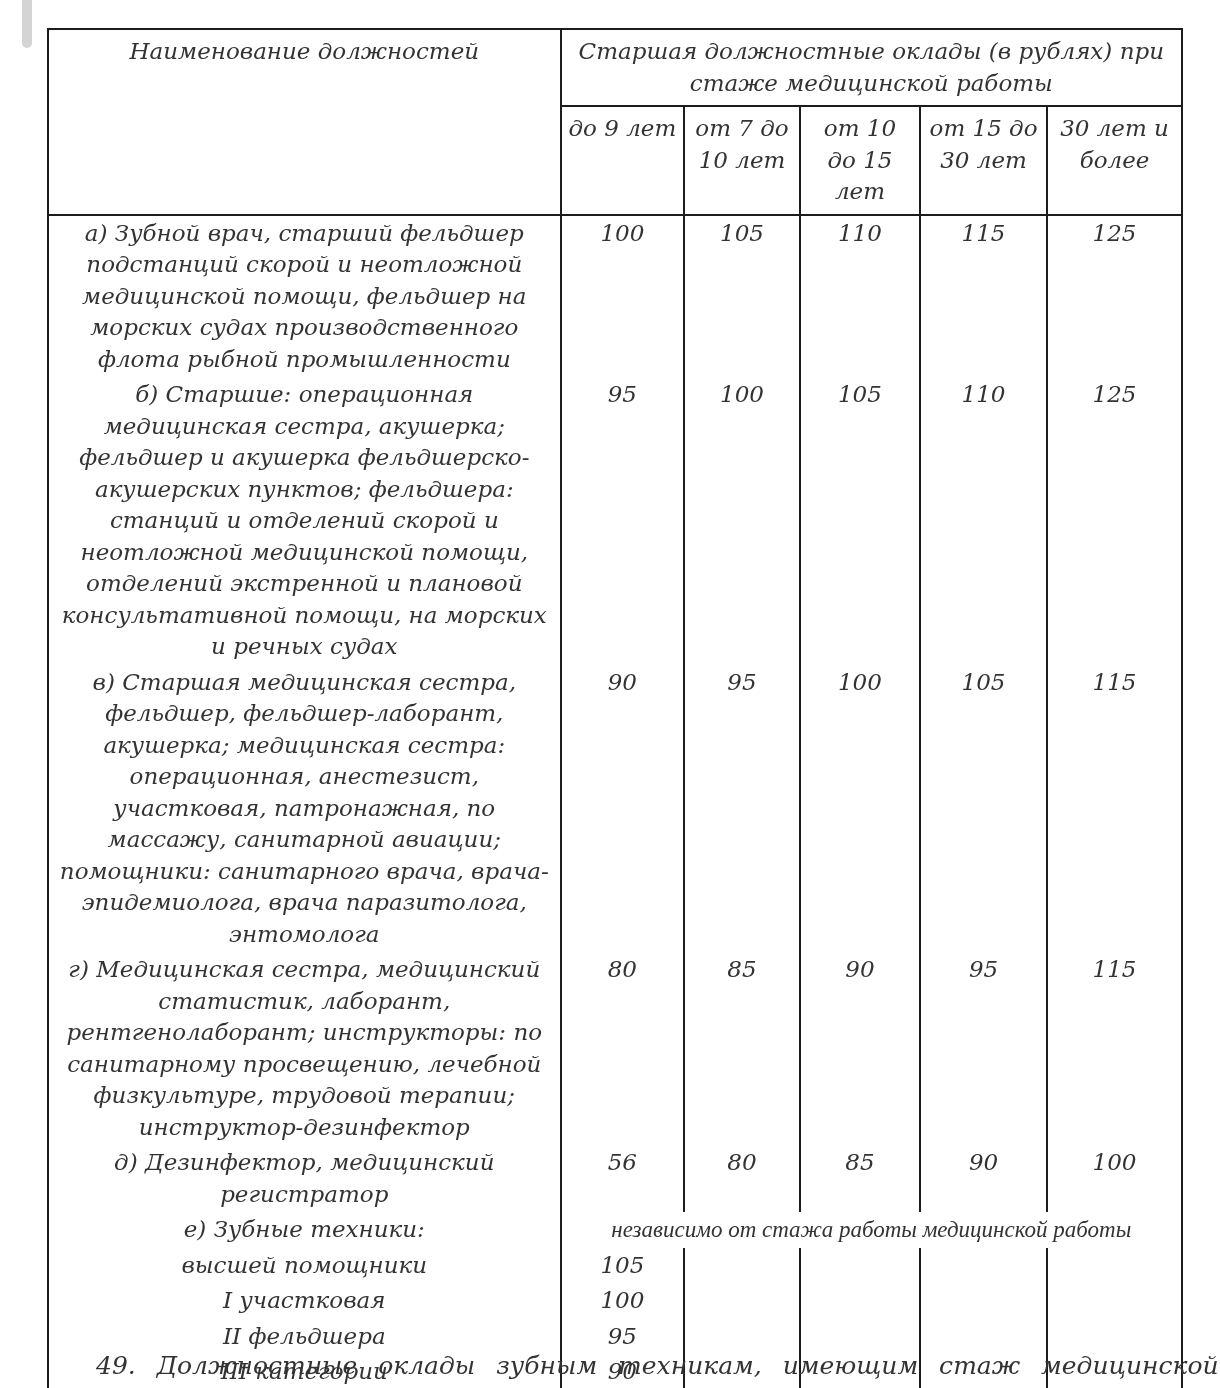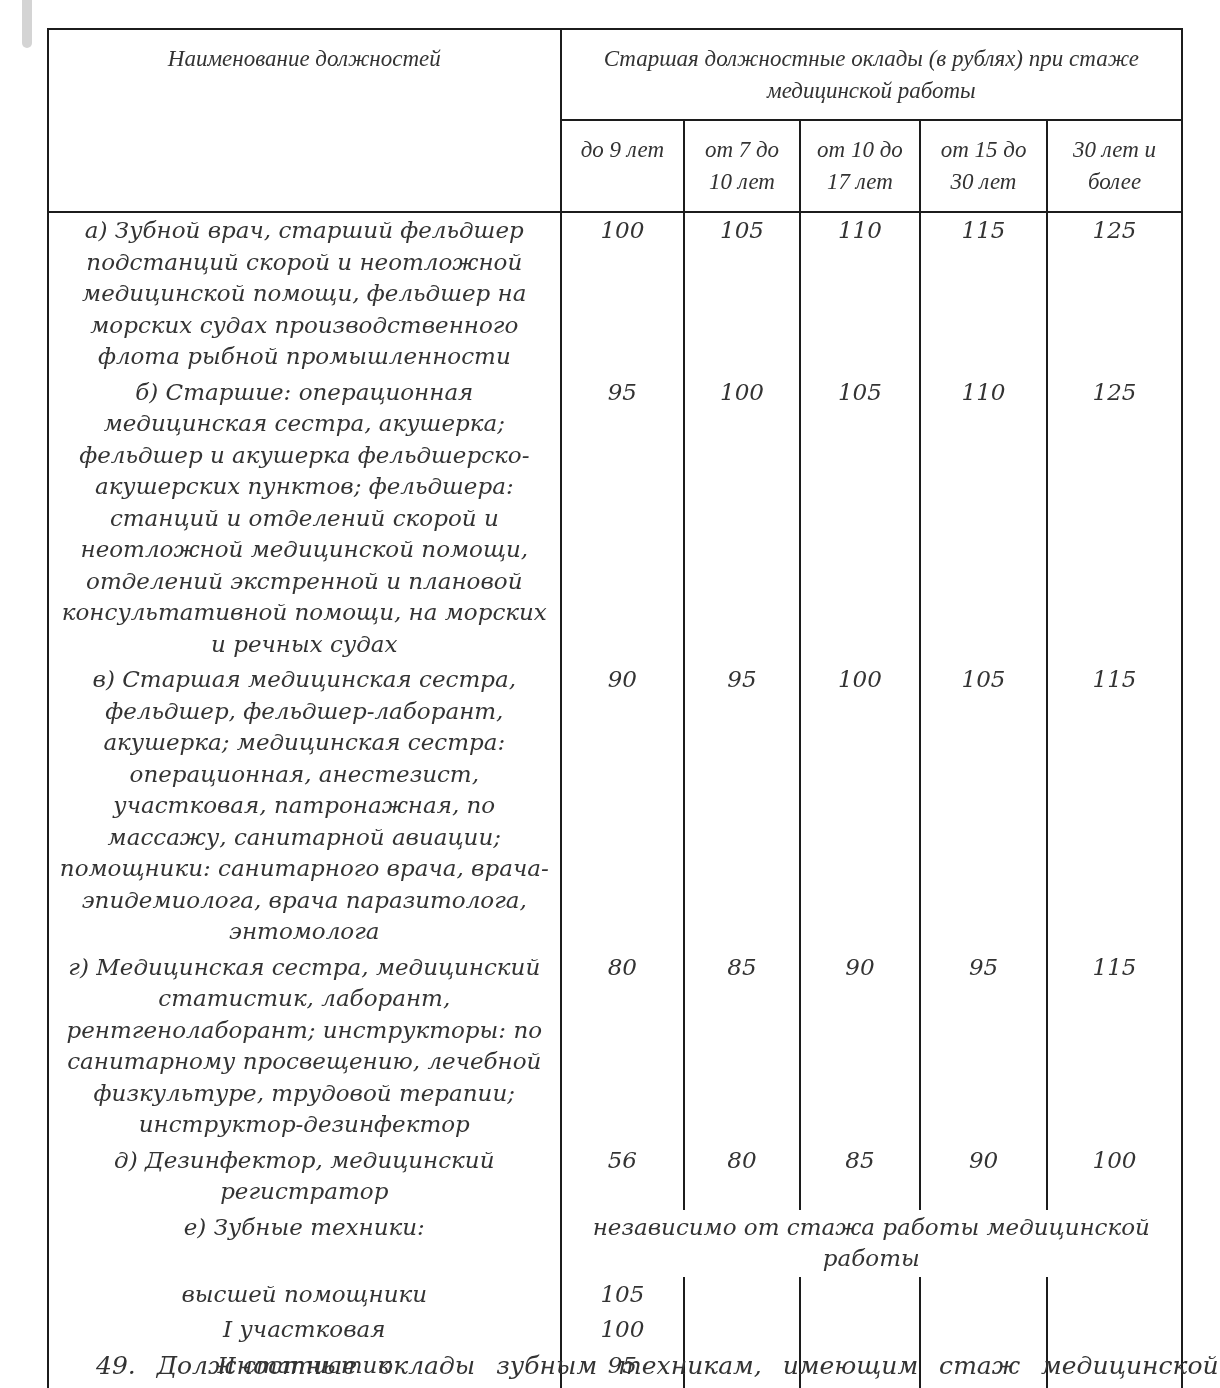--- a/index.html
+++ b/index.html
@@ -32,37 +32,37 @@
     border: 2px solid #1c1c1c;
   }
   table.doc-table tbody td {
     border-top: 0;
     border-bottom: 0;
   }
   table.doc-table th {
     font-weight: normal;
     vertical-align: top;
     text-align: center;
-    padding: 13px 6px;
-    font-family: Liberation Serif, serif;
+    padding: 6px 6px;
   }
   th.group-header { height: 66px; }
   tr.period-row th { height: 92px; }
   table.doc-table td {
     vertical-align: top;
     text-align: center;
     padding: 2px 4px;
   }
   td.name-cell {
     text-align: left;
     padding: 2px 10px 2px 16px;
   }
   td.note-cell {
     text-align: center;
     padding: 2px 30px;
+    font-family: Liberation Serif, serif;
   }
   tr.last-row td { padding-bottom: 12px; }
   .caption {
     position: absolute;
     left: 0; top: 1349px;
     width: 1220px;
     padding-left: 96px;
     font-size: 25px;
     font-style: italic;
     color: #333333;
@@ -87,21 +87,21 @@
     <col style="width:11.9%">
   </colgroup>
   <thead>
     <tr>
       <th rowspan="2" class="group-header">Наименование должностей</th>
       <th colspan="5" class="group-header">Старшая должностные оклады (в рублях) при стаже медицинской работы</th>
     </tr>
     <tr class="period-row">
       <th>до 9 лет</th>
       <th>от 7 до 10 лет</th>
-      <th>от 10 до 17 лет</th>
+      <th>от 10 до 15 лет</th>
       <th>от 15 до 30 лет</th>
       <th>30 лет и более</th>
     </tr>
   </thead>
   <tbody>
     <tr>
       <td class="name-cell">а) Зубной врач, старший фельдшер подстанций скорой и неотложной медицинской помощи, фельдшер на морских судах производственного флота рыбной промышленности</td>
       <td>100</td>
       <td>105</td>
       <td>110</td>
@@ -154,21 +154,21 @@
     </tr>
     <tr>
       <td class="name-cell">I участковая</td>
       <td>100</td>
       <td></td>
       <td></td>
       <td></td>
       <td></td>
     </tr>
     <tr>
-      <td class="name-cell">II статистик</td>
+      <td class="name-cell">II фельдшера</td>
       <td>95</td>
       <td></td>
       <td></td>
       <td></td>
       <td></td>
     </tr>
     <tr class="last-row">
       <td class="name-cell">III категории</td>
       <td>90</td>
       <td></td>

